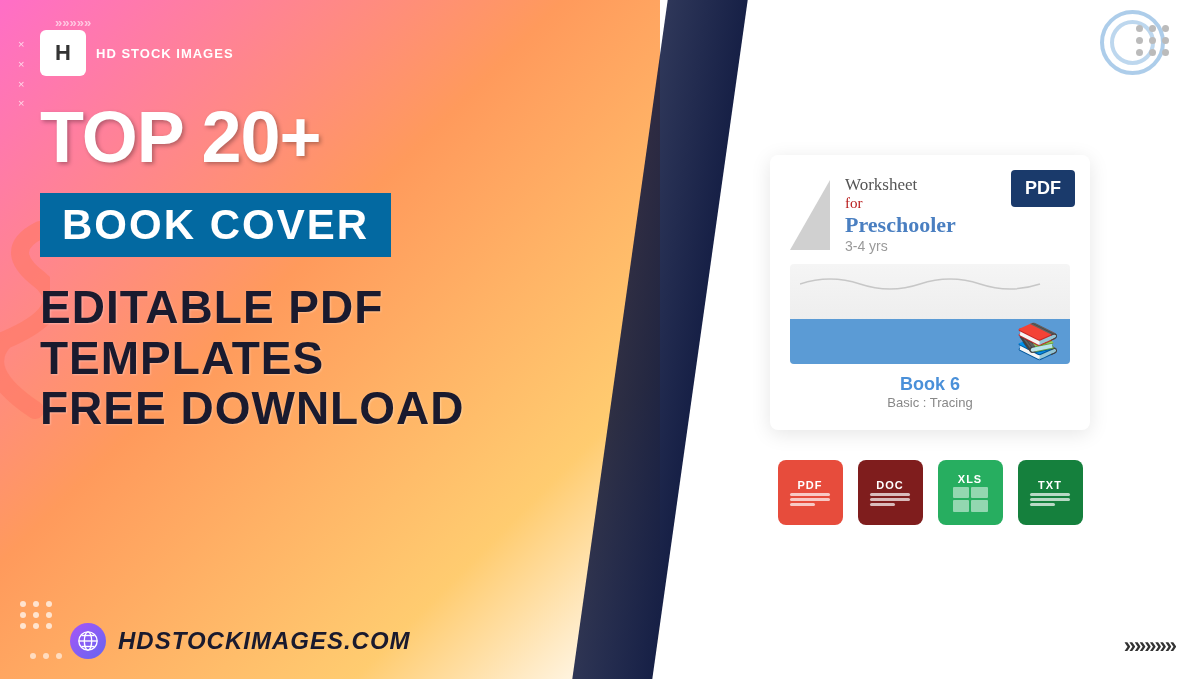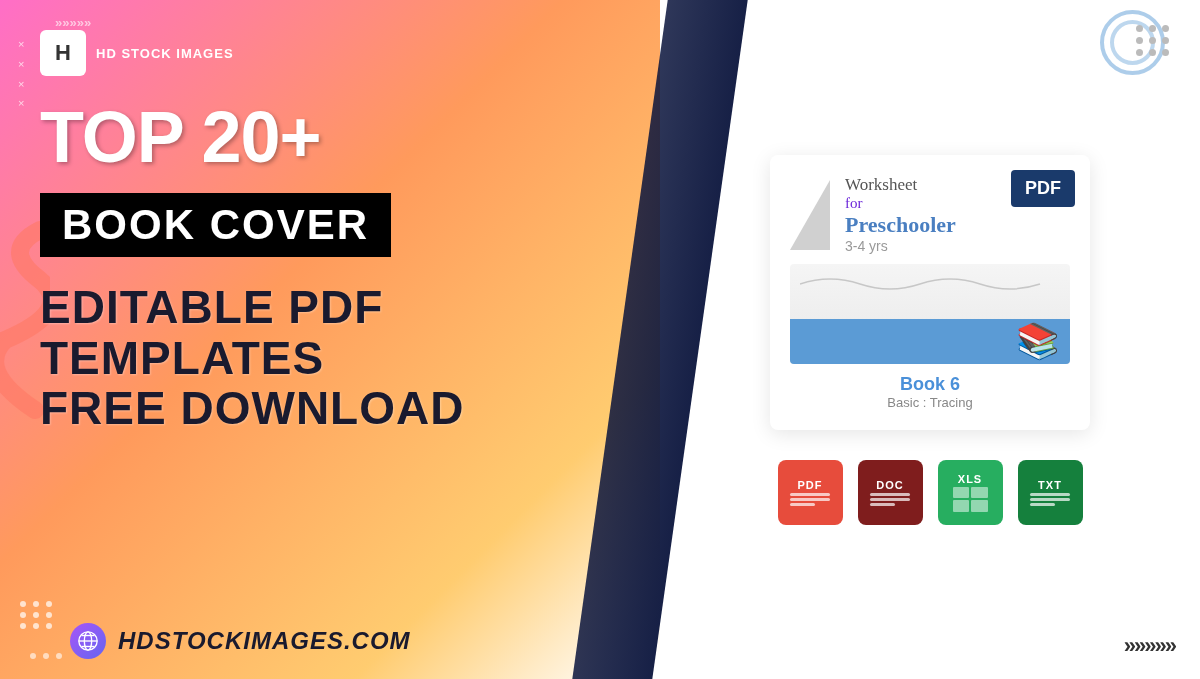--- a/index.html
+++ b/index.html
@@ -92,21 +92,21 @@
       font-family: 'Arial Black', Arial, sans-serif;
       line-height: 1;
       margin-bottom: 20px;
       margin-top: 10px;
       letter-spacing: -1px;
     }
 
     
     .book-cover-badge {
       display: inline-block;
-      background: #000000;
+      background: #0369a1;
       color: #ffffff;
       font-size: 42px;
       font-weight: 900;
       font-family: 'Arial Black', Arial, sans-serif;
       padding: 8px 22px;
       margin-bottom: 25px;
       letter-spacing: 2px;
       text-transform: uppercase;
     }
 
@@ -398,21 +398,21 @@
   <div class="book-card">
 
     <div class="pdf-badge">PDF</div>
 
     <div class="book-card-top">
 
       <div style="width:0;height:0;border-left:40px solid transparent;border-right:0px solid transparent;border-bottom:70px solid #d0d0d0;margin-right:15px;margin-top:5px;"></div>
 
       <div>
         <div style="font-size:17px;color:#555;font-family:Georgia,serif;">Worksheet</div>
-        <div style="font-size:15px;color:#6d28d9;font-family:Georgia,serif;">for</div>
+        <div style="font-size:15px;color:#b91c1c;font-family:Georgia,serif;">for</div>
         <div style="font-size:22px;font-weight:bold;color:#4a7fc1;font-family:Georgia,serif;">Preschooler</div>
         <div style="font-size:14px;color:#999;">3-4 yrs</div>
       </div>
     </div>
 
     <div class="book-middle-section">
 
       <svg style="position:absolute;top:5px;left:10px;opacity:0.4;" width="260" height="30" viewBox="0 0 260 30">
         <path d="M0,15 Q30,5 60,15 Q90,25 120,15 Q150,5 180,15 Q210,25 240,15" fill="none" stroke="#888" stroke-width="1.5"></path>
       </svg>

